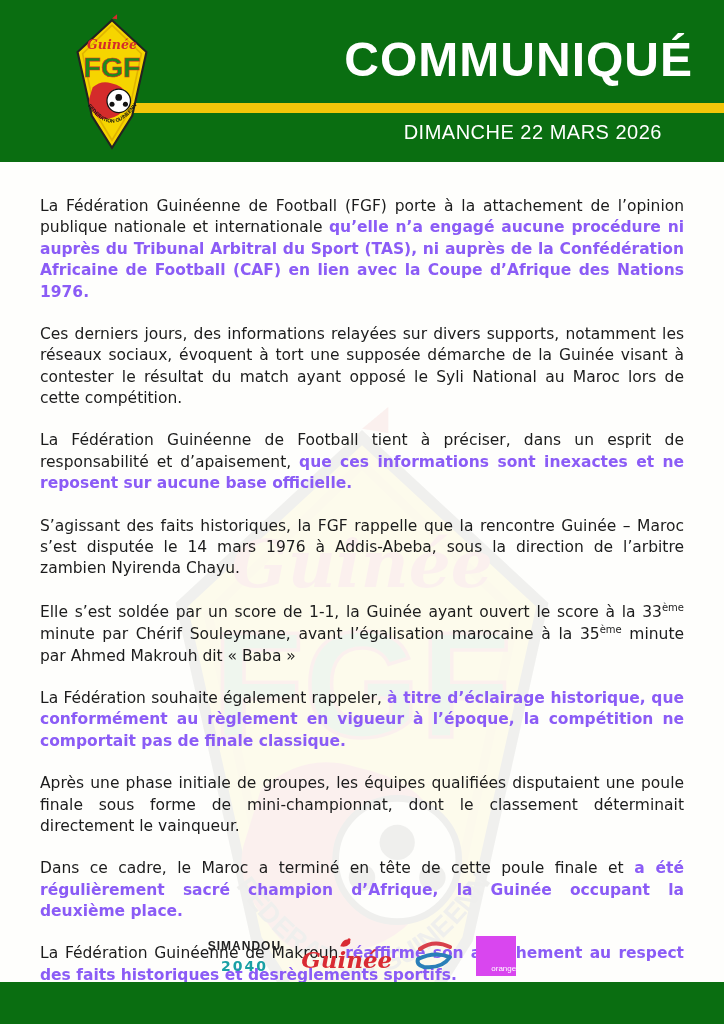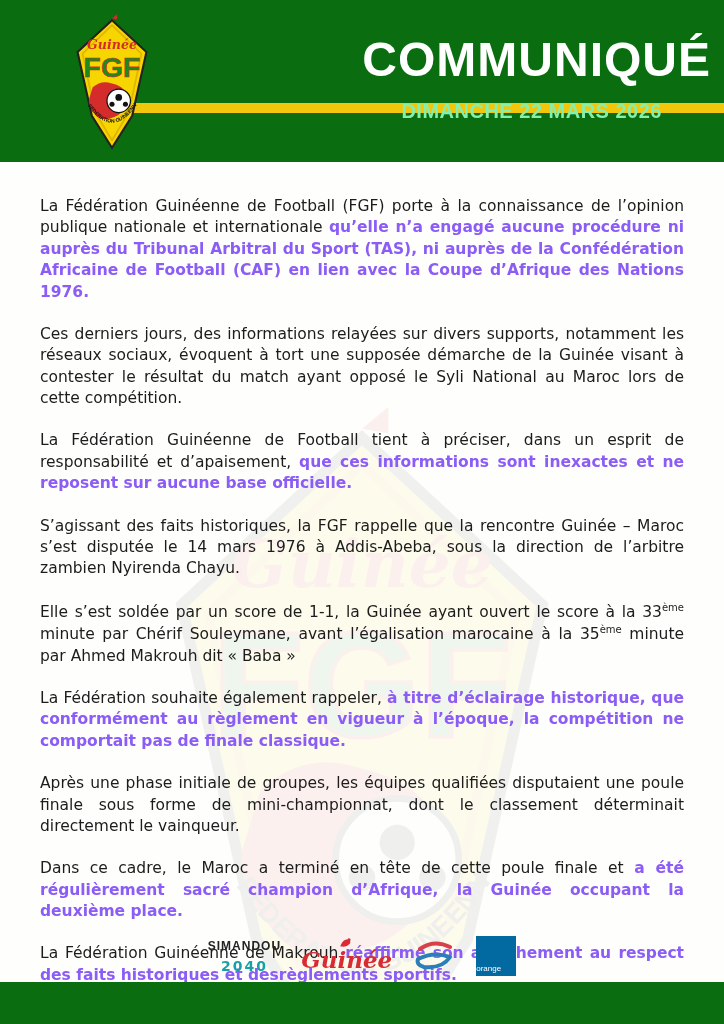--- a/index.html
+++ b/index.html
@@ -3,23 +3,23 @@
 <meta charset="utf-8">
 <style>
   * { margin:0; padding:0; box-sizing:border-box; }
   html,body { width:724px; height:1024px; }
   body { font-family:"DejaVu Sans","Liberation Sans",sans-serif; }
   .page { position:relative; width:724px; height:1024px; background:#ffffff; overflow:hidden; }
 
   
   .header { position:absolute; top:0; left:0; width:724px; height:162px; background:#0a6e11; }
   .stripe { position:absolute; top:103px; left:128px; right:0; height:10px; background:#f2c60a; }
-  .title { position:absolute; top:36px; right:13px; color:#ffffff; font-size:48px; font-weight:700;
+  .title { position:absolute; top:36px; right:31px; color:#ffffff; font-size:48px; font-weight:700;
            letter-spacing:1px; line-height:1; font-family:"Liberation Sans",sans-serif; }
-  .date  { position:absolute; top:100px; right:62px; color:#86efac; font-size:20px; font-weight:700;
+  .date  { position:absolute; top:121px; right:62px; color:#ffffff; font-size:20px; font-weight:400;
            letter-spacing:0.5px; font-family:"Liberation Sans",sans-serif; }
   .crest-box { position:absolute; top:12px; left:70px; width:84px; height:144px; }
 
   
   .content { position:absolute; top:162px; left:0; width:724px; height:820px; background:#fefefc;
              padding:34px 40px 0 40px; }
   .watermark { position:absolute; left:142px; top:230px; width:440px; height:760px; opacity:0.06;
                pointer-events:none; }
   .text-col { position:relative; }
   .para { font-size:15.5px; line-height:1.38; color:#1c1c1c; text-align:justify; margin-bottom:21px; }
@@ -30,22 +30,22 @@
   .logos { position:absolute; bottom:48px; left:0; width:724px; display:flex; justify-content:center;
            align-items:center; gap:20px; }
   .logo-simandou { text-align:center; line-height:1; }
   .logo-simandou .l1 { font-size:12px; font-weight:700; color:#222; letter-spacing:1px;
                        font-family:"Liberation Sans",sans-serif; }
   .logo-simandou .l2 { font-size:14px; font-weight:700; color:#19a0a5; letter-spacing:2px; margin-top:7px; }
   .logo-guinee { font-family:"DejaVu Serif","Liberation Serif",serif; font-style:italic; font-weight:700;
                  color:#d92b33; font-size:23px; position:relative; padding-top:6px; }
   .logo-guinee .bird { position:absolute; top:-4px; left:36px; width:16px; height:14px; }
   .logo-s { width:44px; height:38px; }
-  .logo-orange { width:40px; height:40px; background:#0369a1; display:flex; align-items:flex-end;
-                 justify-content:flex-start; }
+  .logo-orange { width:40px; height:40px; background:#d946ef; display:flex; align-items:flex-end;
+                 justify-content:flex-end; }
   .logo-orange span { color:#ffffff; font-size:8px; padding-bottom:3px; font-family:"Liberation Sans",sans-serif; }
 
   
   .footer { position:absolute; bottom:0; left:0; width:724px; height:42px; background:#0a6e11; }
 </style>
 </head>
 <body>
 
 <div class="page">
 
@@ -79,21 +79,21 @@
         <use href="#fgf-crest"></use>
       </svg>
     </div>
   </div>
 
   <div class="content">
     <svg class="watermark" viewBox="0 0 100 160">
       <use href="#fgf-crest"></use>
     </svg>
     <div class="text-col">
-        <p class="para"><span>La Fédération Guinéenne de Football (FGF) porte à la connaissance de l’opinion publique nationale et internationale </span><strong>qu’elle n’a engagé aucune procédure ni auprès du Tribunal Arbitral du Sport (TAS), ni auprès de la Confédération Africaine de Football (CAF) en lien avec la Coupe d’Afrique des Nations 1976.</strong></p>
+        <p class="para"><span>La Fédération Guinéenne de Football (FGF) porte à la attachement de l’opinion publique nationale et internationale </span><strong>qu’elle n’a engagé aucune procédure ni auprès du Tribunal Arbitral du Sport (TAS), ni auprès de la Confédération Africaine de Football (CAF) en lien avec la Coupe d’Afrique des Nations 1976.</strong></p>
         <p class="para"><span>Ces derniers jours, des informations relayées sur divers supports, notamment les réseaux sociaux, évoquent à tort une supposée démarche de la Guinée visant à contester le résultat du match ayant opposé le Syli National au Maroc lors de cette compétition.</span></p>
         <p class="para"><span>La Fédération Guinéenne de Football tient à préciser, dans un esprit de responsabilité et d’apaisement, </span><strong>que ces informations sont inexactes et ne reposent sur aucune base officielle.</strong></p>
         <p class="para"><span>S’agissant des faits historiques, la FGF rappelle que la rencontre Guinée – Maroc s’est disputée le 14 mars 1976 à Addis-Abeba, sous la direction de l’arbitre zambien Nyirenda Chayu.</span></p>
         <p class="para"><span>Elle s’est soldée par un score de 1-1, la Guinée ayant ouvert le score à la 33</span><span><sup>ème</sup></span><span> minute par Chérif Souleymane, avant l’égalisation marocaine à la 35</span><span><sup>ème</sup></span><span> minute par Ahmed Makrouh dit « Baba »</span></p>
         <p class="para"><span>La Fédération souhaite également rappeler, </span><strong>à titre d’éclairage historique, que conformément au règlement en vigueur à l’époque, la compétition ne comportait pas de finale classique.</strong></p>
         <p class="para"><span>Après une phase initiale de groupes, les équipes qualifiées disputaient une poule finale sous forme de mini-championnat, dont le classement déterminait directement le vainqueur.</span></p>
         <p class="para"><span>Dans ce cadre, le Maroc a terminé en tête de cette poule finale et </span><strong>a été régulièrement sacré champion d’Afrique, la Guinée occupant la deuxième place.</strong></p>
         <p class="para"><span>La Fédération Guinéenne de Makrouh </span><strong>réaffirme son attachement au respect des faits historiques et desrèglements sportifs.</strong></p>
         <p class="para"><strong>Elle invite, avec sérénité, les médias et l’ensemble des acteurs à privilégier des informations vérifiées et à éviter toute interprétation susceptible d’entretenir la confusion.</strong></p>
       </div>

